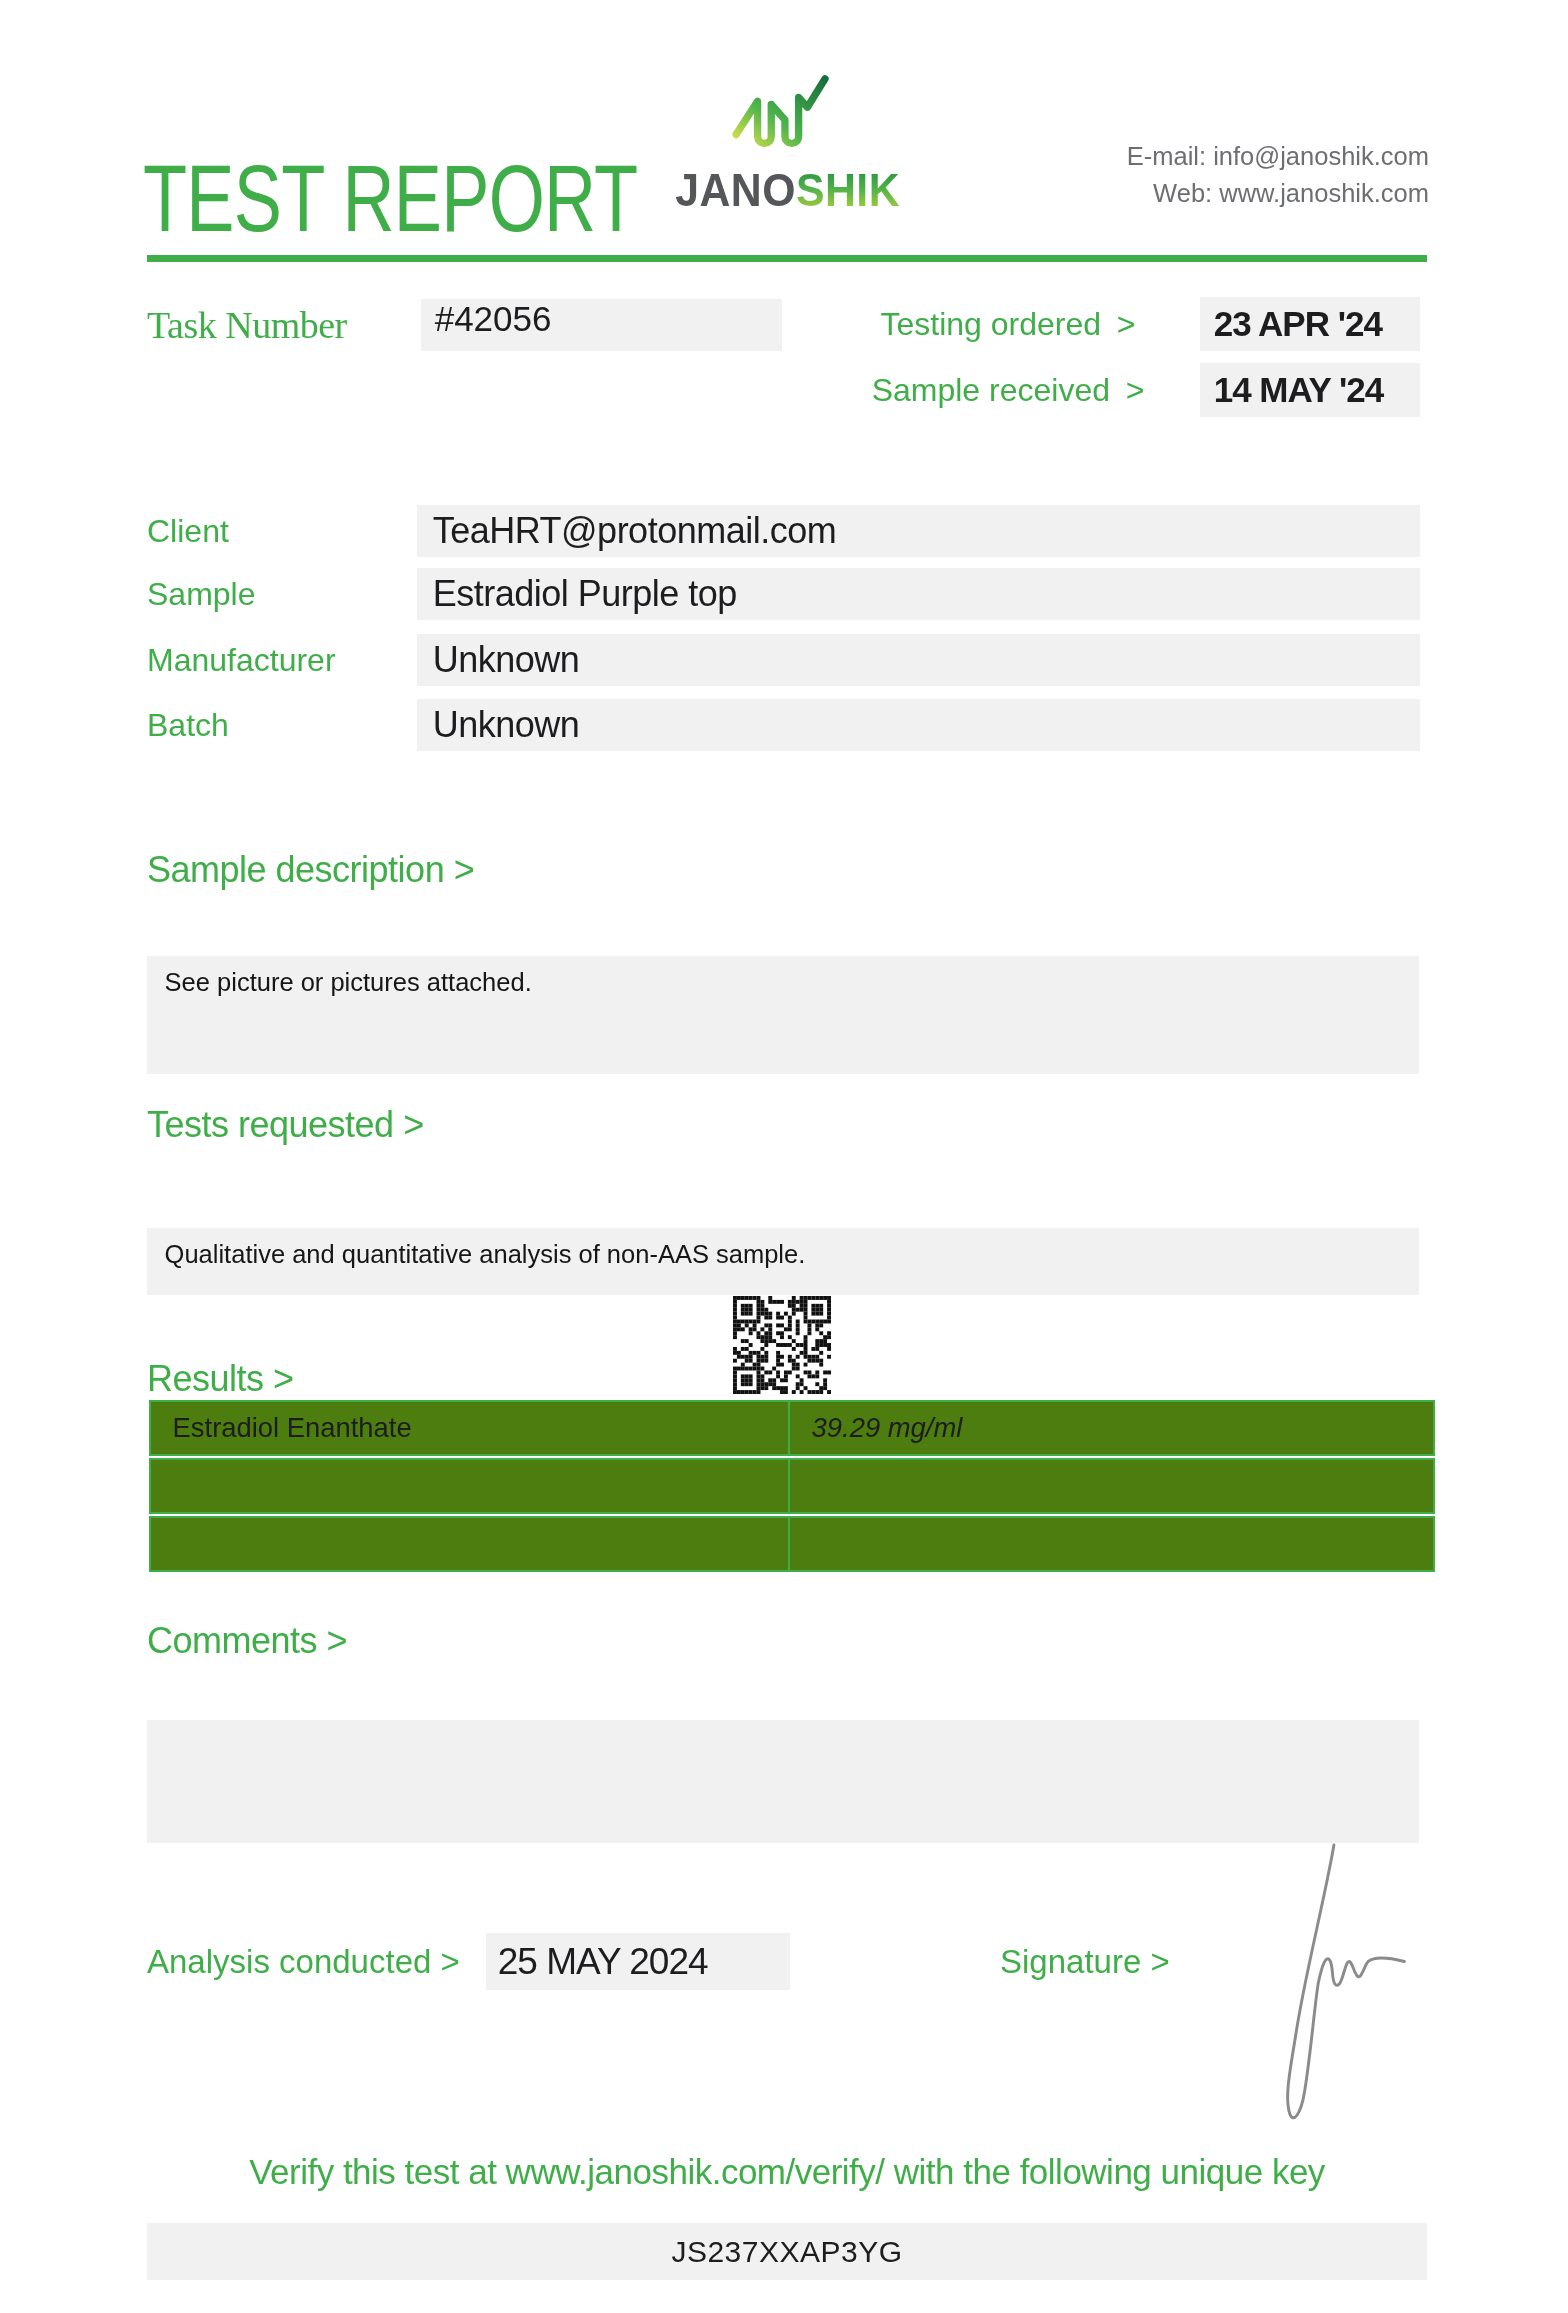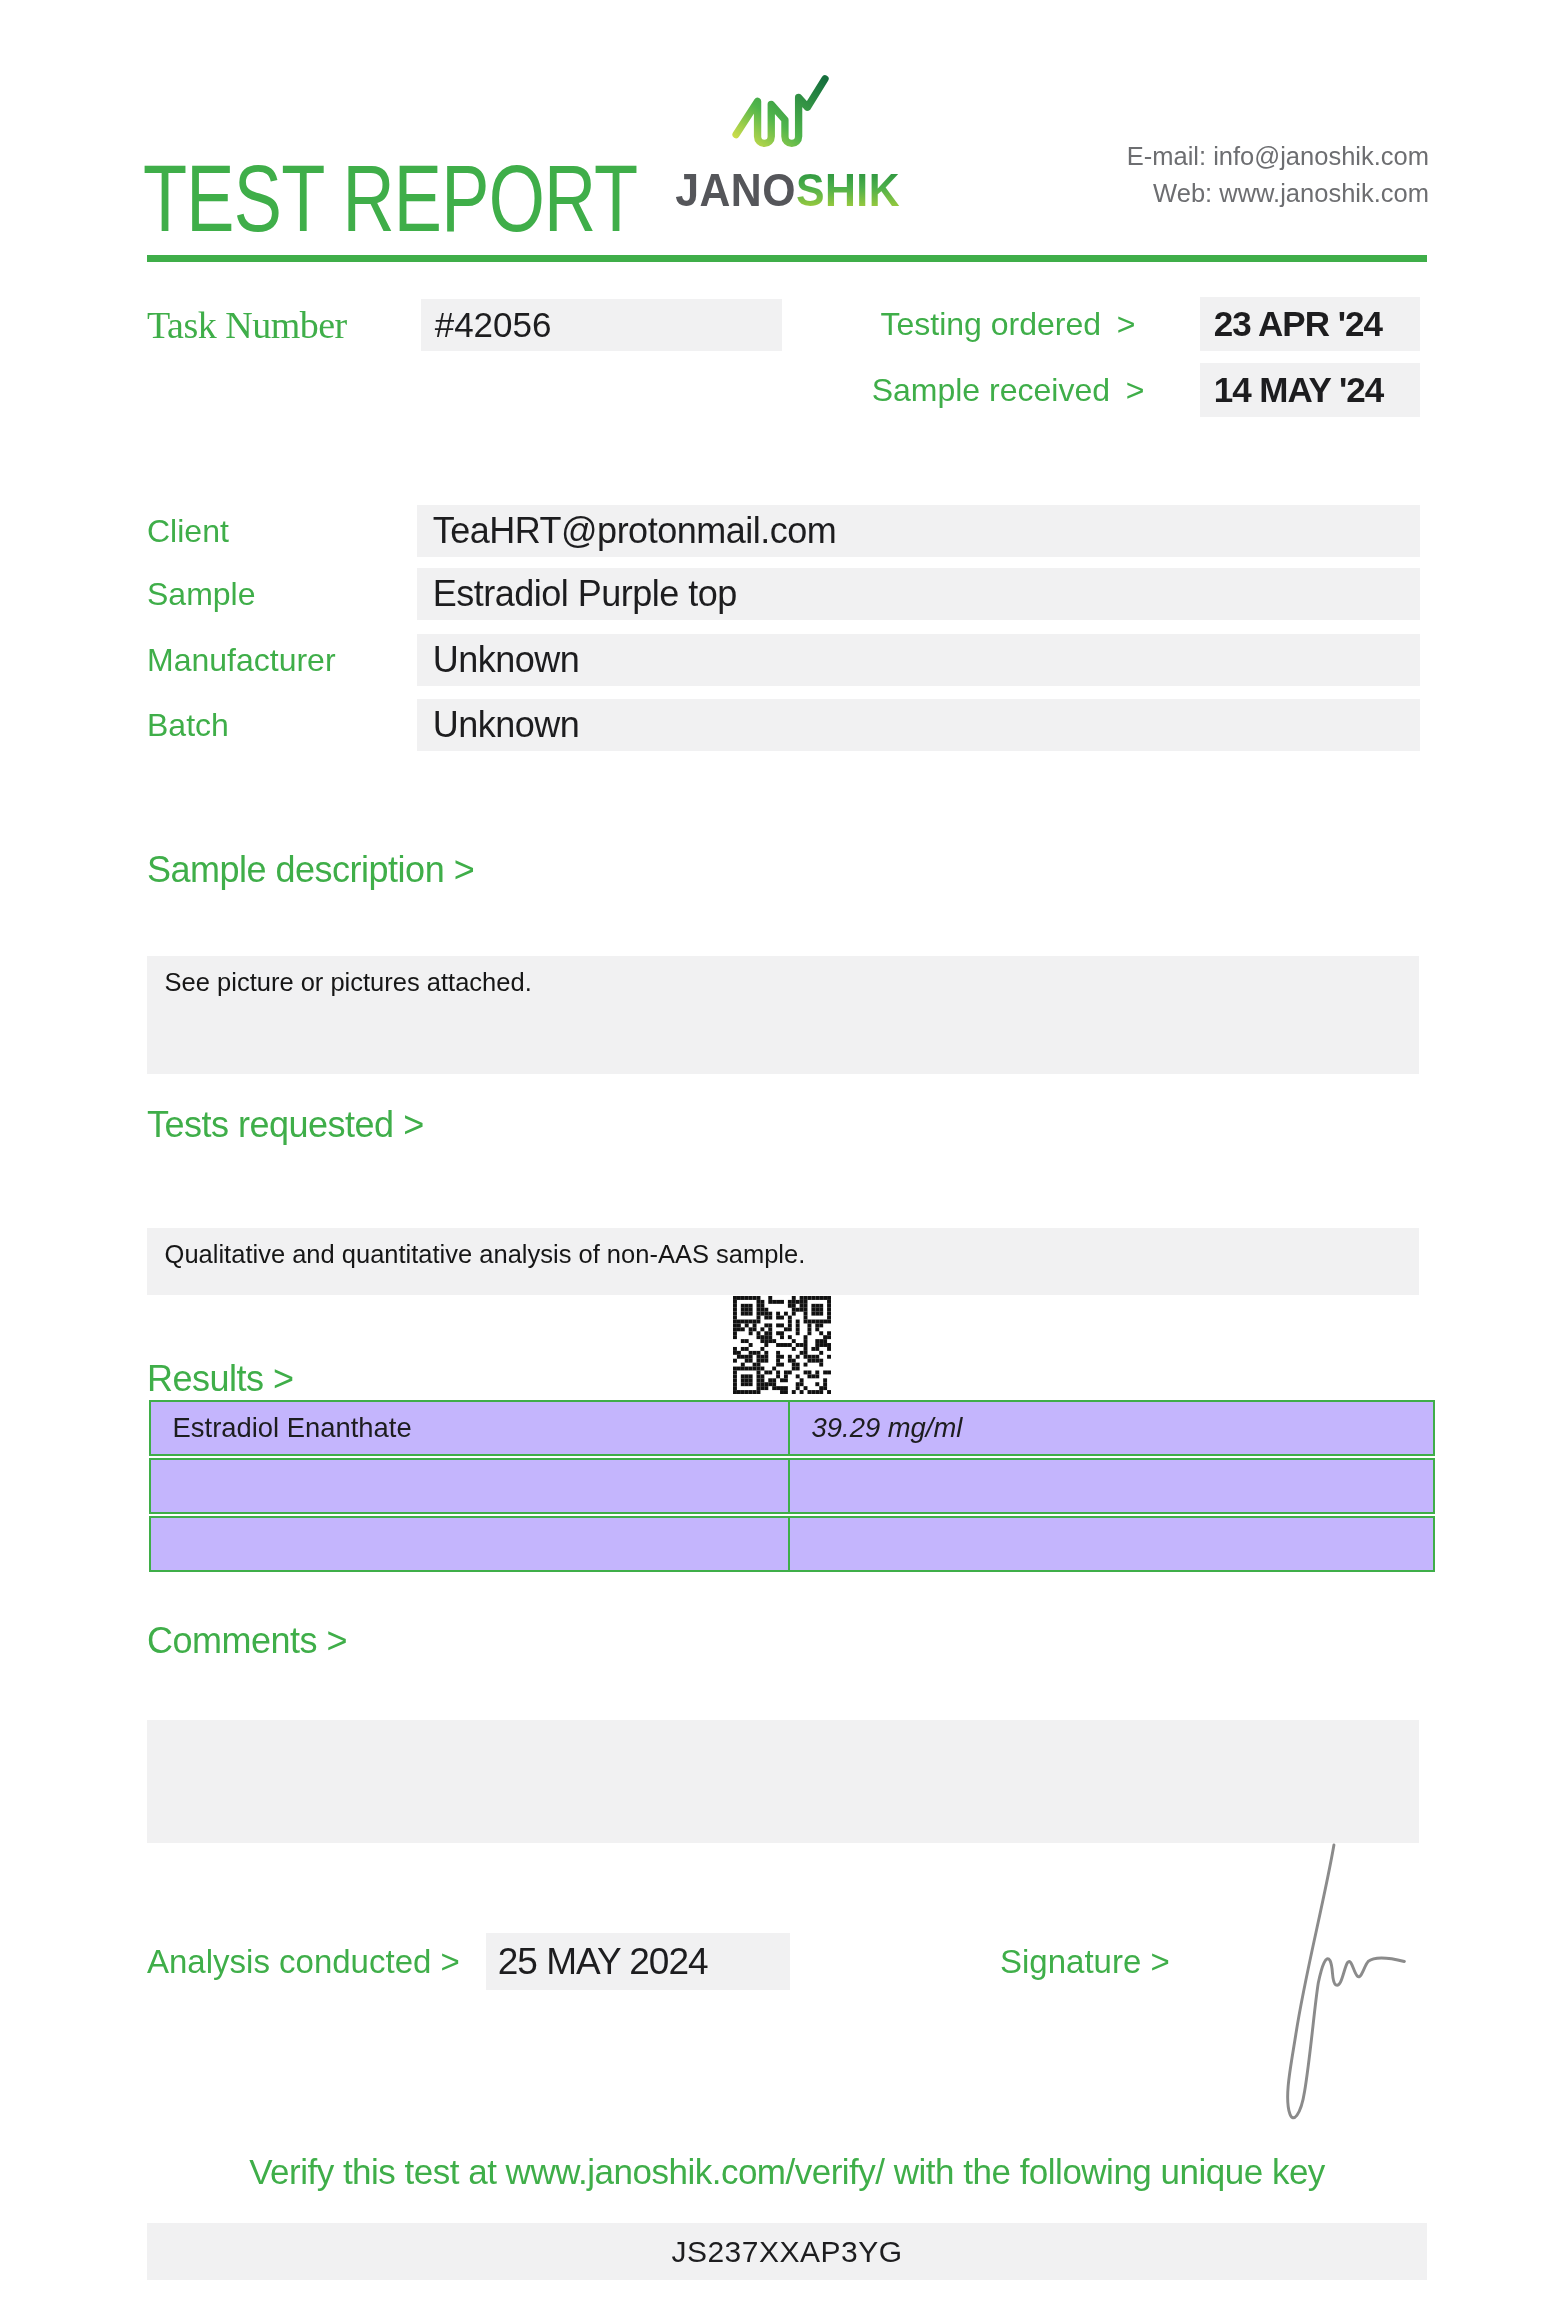--- a/index.html
+++ b/index.html
@@ -17,38 +17,38 @@
   .logo-text{left:667px;top:163px;width:235px;text-align:center;font-size:46px;
              font-weight:bold;letter-spacing:0.5px;white-space:nowrap;
              transform:scaleX(.93);transform-origin:center top;}
   .logo-jano{color:#55565a;}
   .logo-shik{color:#3fae49;background:linear-gradient(180deg,#1f8a3b 0%,#4caf4a 45%,#a8cf3c 90%,#cdd945 100%);
              -webkit-background-clip:text;background-clip:text;-webkit-text-fill-color:transparent;}
   .contact{right:139px;top:138px;text-align:right;font-size:25.5px;line-height:37px;color:#6d6e71;}
   .hr{left:147px;top:255px;width:1280px;height:6.9px;background:#3fae49;}
   
   .task-label{left:147px;top:299px;height:52px;line-height:52px;font-size:38px;letter-spacing:-0.5px;font-family:Liberation Serif, serif;}
-  .task-box{left:421px;top:299px;width:361px;height:52px;display:flex;align-items:center;
+  .task-box{left:421px;top:299px;width:361px;height:52px;display:flex;align-items:flex-start;
             padding-left:13.7px;box-sizing:border-box;font-size:35px;}
   .date-label{width:350px;text-align:center;height:54px;line-height:54px;font-size:32px;white-space:nowrap;}
   .date-label .arrow{display:inline-block;margin-left:15.7px;}
   .dl1{left:833px;top:297px;} .dl2{left:833px;top:363px;}
   .date-box{width:220px;height:54px;display:flex;align-items:center;padding-left:13.7px;
             box-sizing:border-box;font-size:35px;font-weight:bold;letter-spacing:-1px;white-space:nowrap;}
   .db1{left:1200px;top:297px;} .db2{left:1200px;top:363px;}
   
   .det-label{left:147px;height:52px;line-height:52px;font-size:32px;}
   .det-box{left:417px;width:1003px;height:52px;display:flex;align-items:center;
            padding-left:15.7px;box-sizing:border-box;font-size:36px;letter-spacing:-0.5px;}
   
   .sec-head{left:147px;font-size:36px;letter-spacing:-0.5px;white-space:nowrap;}
   .sec-box{left:147px;width:1272px;box-sizing:border-box;padding:11.8px 17.6px;font-size:25.5px;color:#161616;}
   
   .rtable{left:149px;top:1400px;width:1286px;}
-  .rrow{display:flex;border:2.9px solid #3fae49;height:52px;margin-bottom:2px;background:#c4b5fd;}
+  .rrow{display:flex;border:2.9px solid #3fae49;height:52px;margin-bottom:2px;background:#4d7c0f;}
   .rcell1{width:639px;border-right:2.9px solid #3fae49;display:flex;align-items:center;
           padding-left:21.6px;box-sizing:border-box;font-size:27.4px;}
   .rcell2{flex:1;display:flex;align-items:center;padding-left:21.6px;box-sizing:border-box;font-size:27.4px;font-style:italic;}
   
   .an-label{left:147px;top:1933px;height:57px;line-height:57px;font-size:33px;}
   .an-box{left:486px;top:1933px;width:304px;height:57px;display:flex;align-items:center;
           padding-left:11.8px;box-sizing:border-box;font-size:37px;letter-spacing:-1px;}
   .sig-label{left:1000px;top:1933px;width:230px;text-align:left;height:57px;line-height:57px;font-size:33px;}
   .sig-svg{left:1240px;top:1839px;}
   .verify{left:147px;top:2152px;width:1280px;text-align:center;font-size:35px;letter-spacing:-0.5px;white-space:nowrap;}

